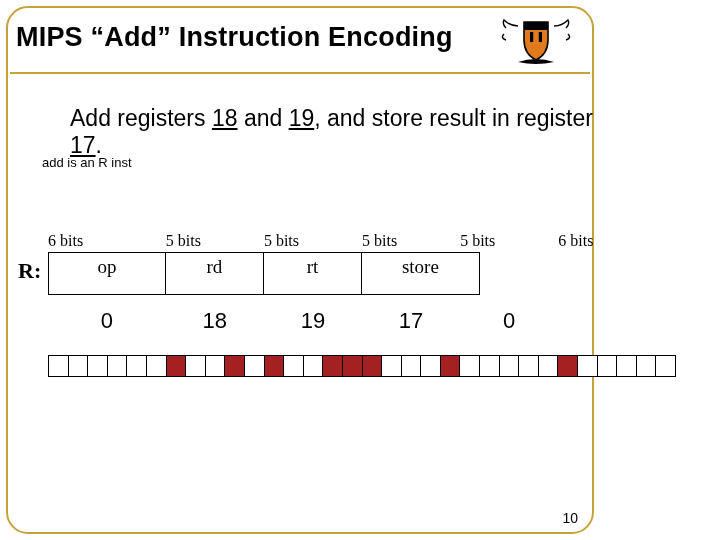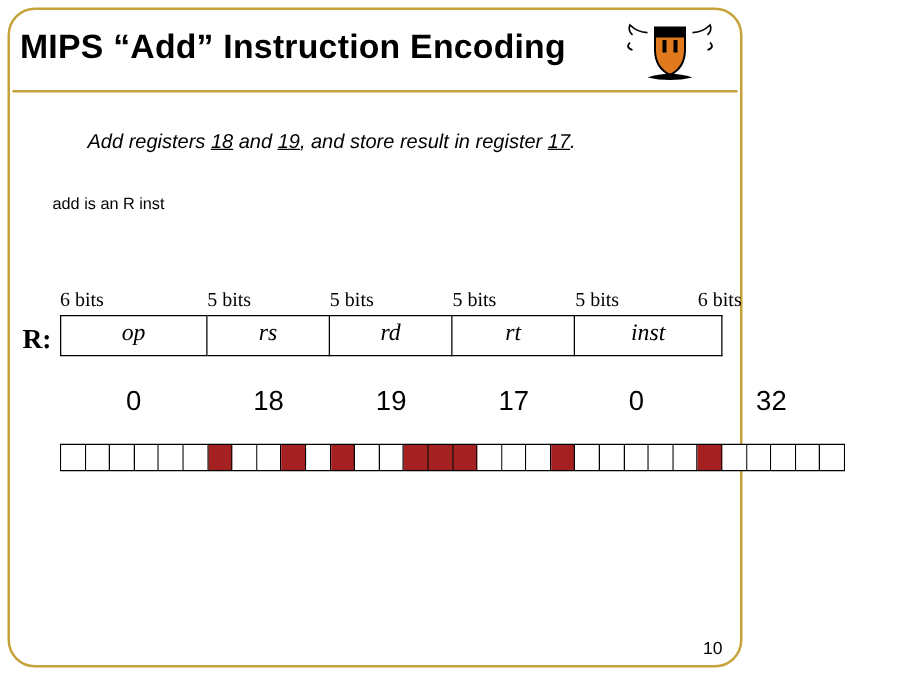--- a/index.html
+++ b/index.html
@@ -29,23 +29,22 @@
     height: 2px; background: #c6a23a;
   }
   .logo {
     position: absolute;
     right: 28px; top: 14px;
     width: 72px; height: 54px;
   }
   .subtitle {
     position: absolute;
     left: 70px; top: 105px;
-    font-size: 16px;
-    color: #000;
-    font-style: italic;
+    font-size: 23px;
+    color: #000;
   }
   .subtitle .u { text-decoration: underline; }
   .note {
     position: absolute;
     left: 42px; top: 155px;
     font-size: 13px;
     color: #000;
   }
   .rtype {
     position: absolute;
@@ -68,22 +67,21 @@
   .bitsrow div { padding-bottom: 2px; }
   .fieldrow {
     display: flex;
     width: 100%;
     font-family: "Times New Roman", serif;
     font-size: 19px;
     text-align: center;
   }
   .fieldrow div {
     border: 1px solid #000;
-    padding: 3px 0 6px 0;
-    font-style: italic;
+    padding: 3px 0 16px 0;
   }
   .fieldrow div + div { border-left: none; }
   .w6 { width: 18.75%; }
   .w5 { width: 15.625%; }
   .valrow {
     position: absolute;
     left: 48px; top: 308px;
     width: 628px;
     display: flex;
     font-size: 22px;
@@ -143,34 +141,32 @@
     <div class="bitsrow">
       <div class="w6">6 bits</div>
       <div class="w5">5 bits</div>
       <div class="w5">5 bits</div>
       <div class="w5">5 bits</div>
       <div class="w5">5 bits</div>
       <div class="w6">6 bits</div>
     </div>
     <div class="fieldrow">
       <div class="w6">op</div>
-      <div class="w5">rs</div>
       <div class="w5">rd</div>
       <div class="w5">rt</div>
-      <div class="w6">inst</div>
+      <div class="w6">store</div>
     </div>
   </div>
 
   <div class="valrow">
     <div class="w6">0</div>
     <div class="w5">18</div>
     <div class="w5">19</div>
     <div class="w5">17</div>
     <div class="w5">0</div>
-    <div class="w6">32</div>
   </div>
 
   <div class="bitstrip" id="bitstrip">
       <div class="bitcell"></div>
       <div class="bitcell"></div>
       <div class="bitcell"></div>
       <div class="bitcell"></div>
       <div class="bitcell"></div>
       <div class="bitcell"></div>
       <div class="bitcell on"></div>

